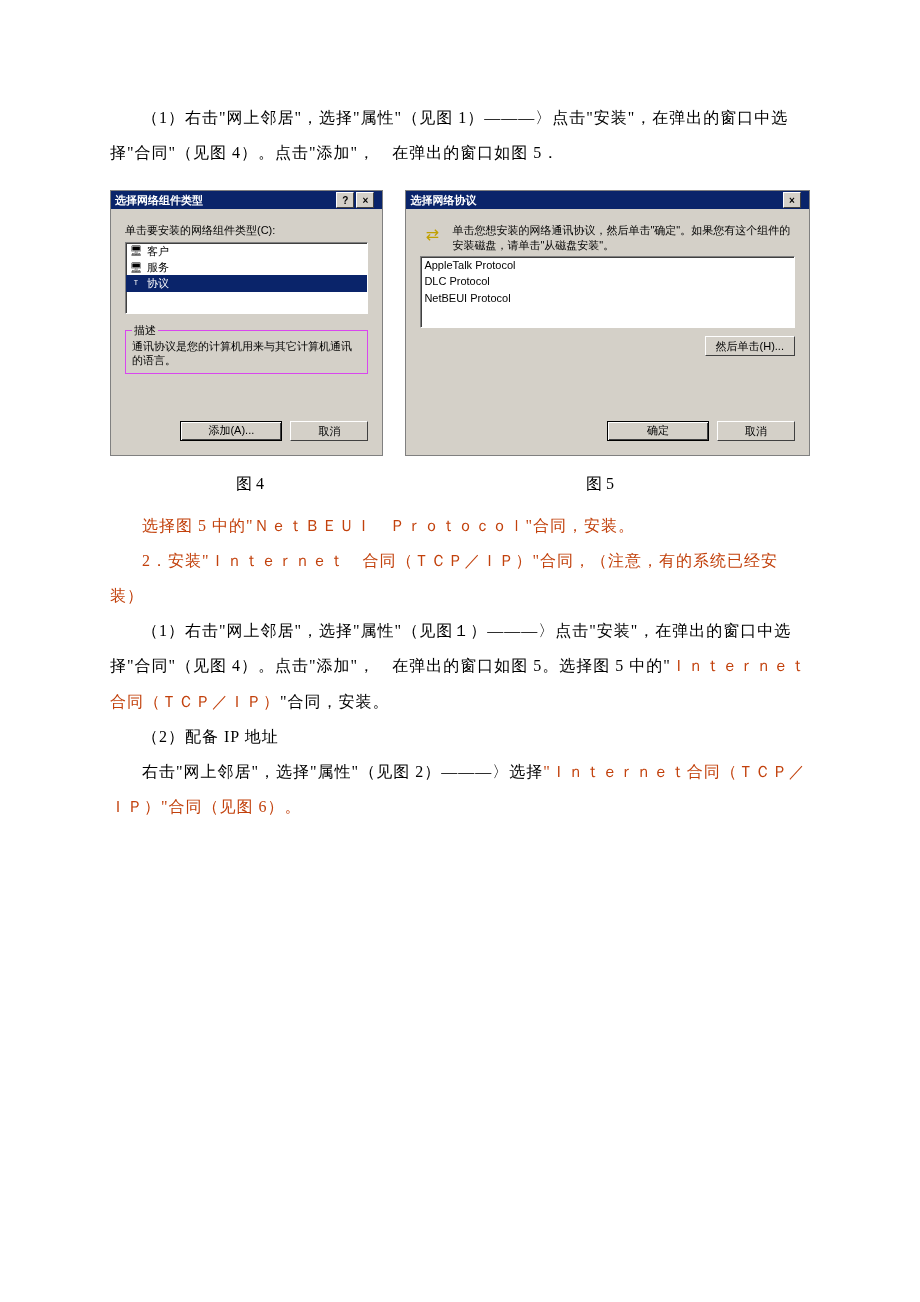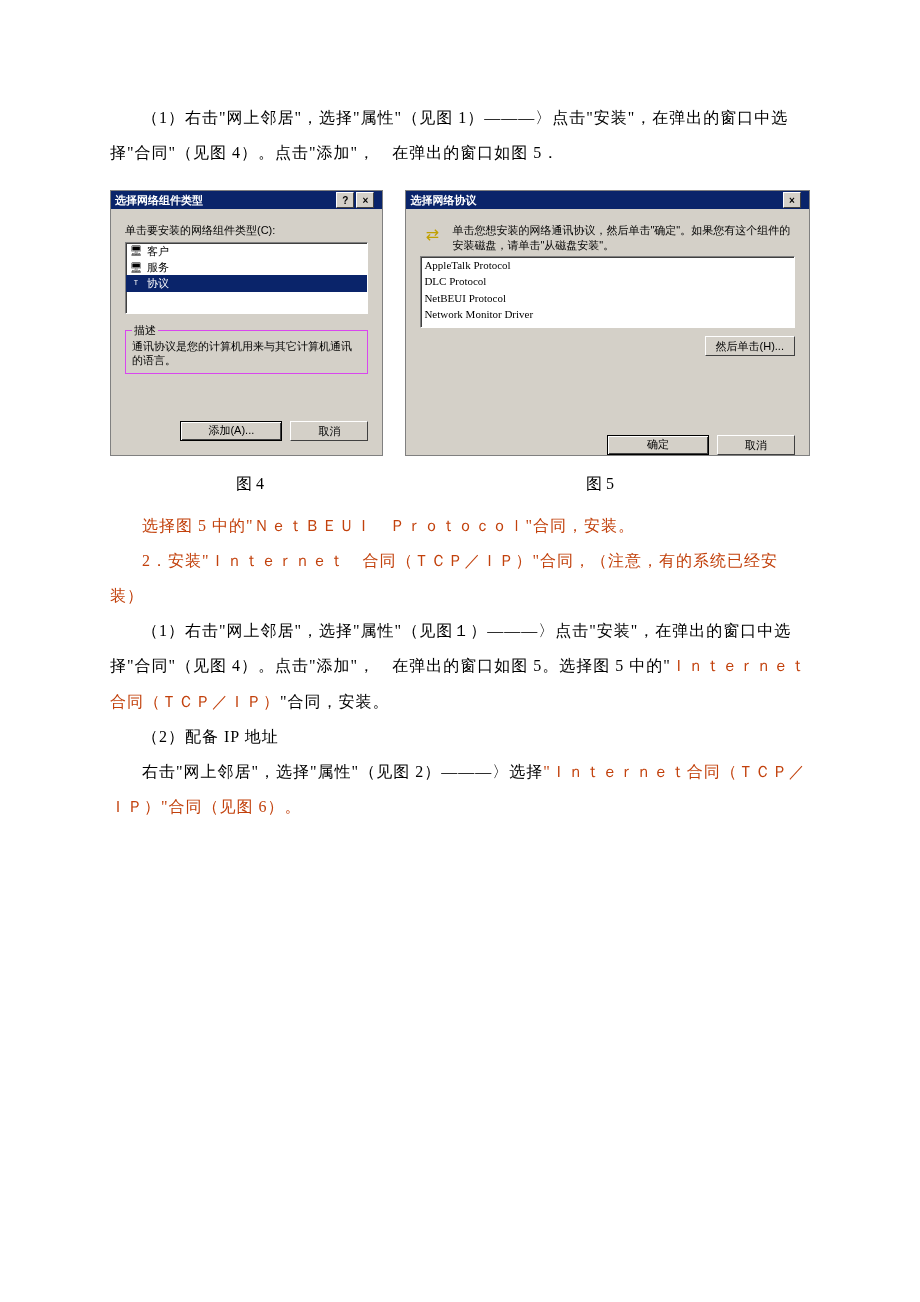--- a/index.html
+++ b/index.html
@@ -135,21 +135,21 @@
   .btn-row-left {
     position: absolute;
     bottom: 14px; right: 14px;
     display: flex; gap: 8px;
   }
   .btn-row-right-top {
     display: flex; justify-content: flex-end; margin-top: 8px;
   }
   .btn-row-right-bottom {
     position: absolute;
-    bottom: 0; right: 14px;
+    bottom: 14px; right: 14px;
     display: flex; gap: 8px;
   }
 
   .caption-row {
     display: flex;
     margin-top: 2px;
     margin-bottom: 6px;
     font-size: 16px;
   }
   .caption-row .c1 { flex: 0 0 280px; text-align: center; }
@@ -221,25 +221,24 @@
         <span class="title">选择网络协议</span>
         <div class="tb-buttons">
           <div class="tb-btn">×</div>
         </div>
       </div>
       <div class="dlg-body">
         <div class="hint-row">
           <div class="hint-icon">⇄</div>
           <div>单击您想安装的网络通讯协议，然后单击"确定"。如果您有这个组件的安装磁盘，请单击"从磁盘安装"。</div>
         </div>
-        <div class="listbox lb-right" style="font-family:Liberation Serif, serif;">
+        <div class="listbox lb-right" style="font-family:Liberation Sans, sans-serif;">
           <div class="lb-item">AppleTalk Protocol</div>
           <div class="lb-item">DLC Protocol</div>
           <div class="lb-item">NetBEUI Protocol</div>
-          <div class="lb-item">Network Monitor Driver</div>
         </div>
         <div class="btn-row-right-top">
           <div class="win-btn">然后单击(H)...</div>
         </div>
         <div class="btn-row-right-bottom">
           <div class="win-btn default">确定</div>
           <div class="win-btn">取消</div>
         </div>
       </div>
     </div>

